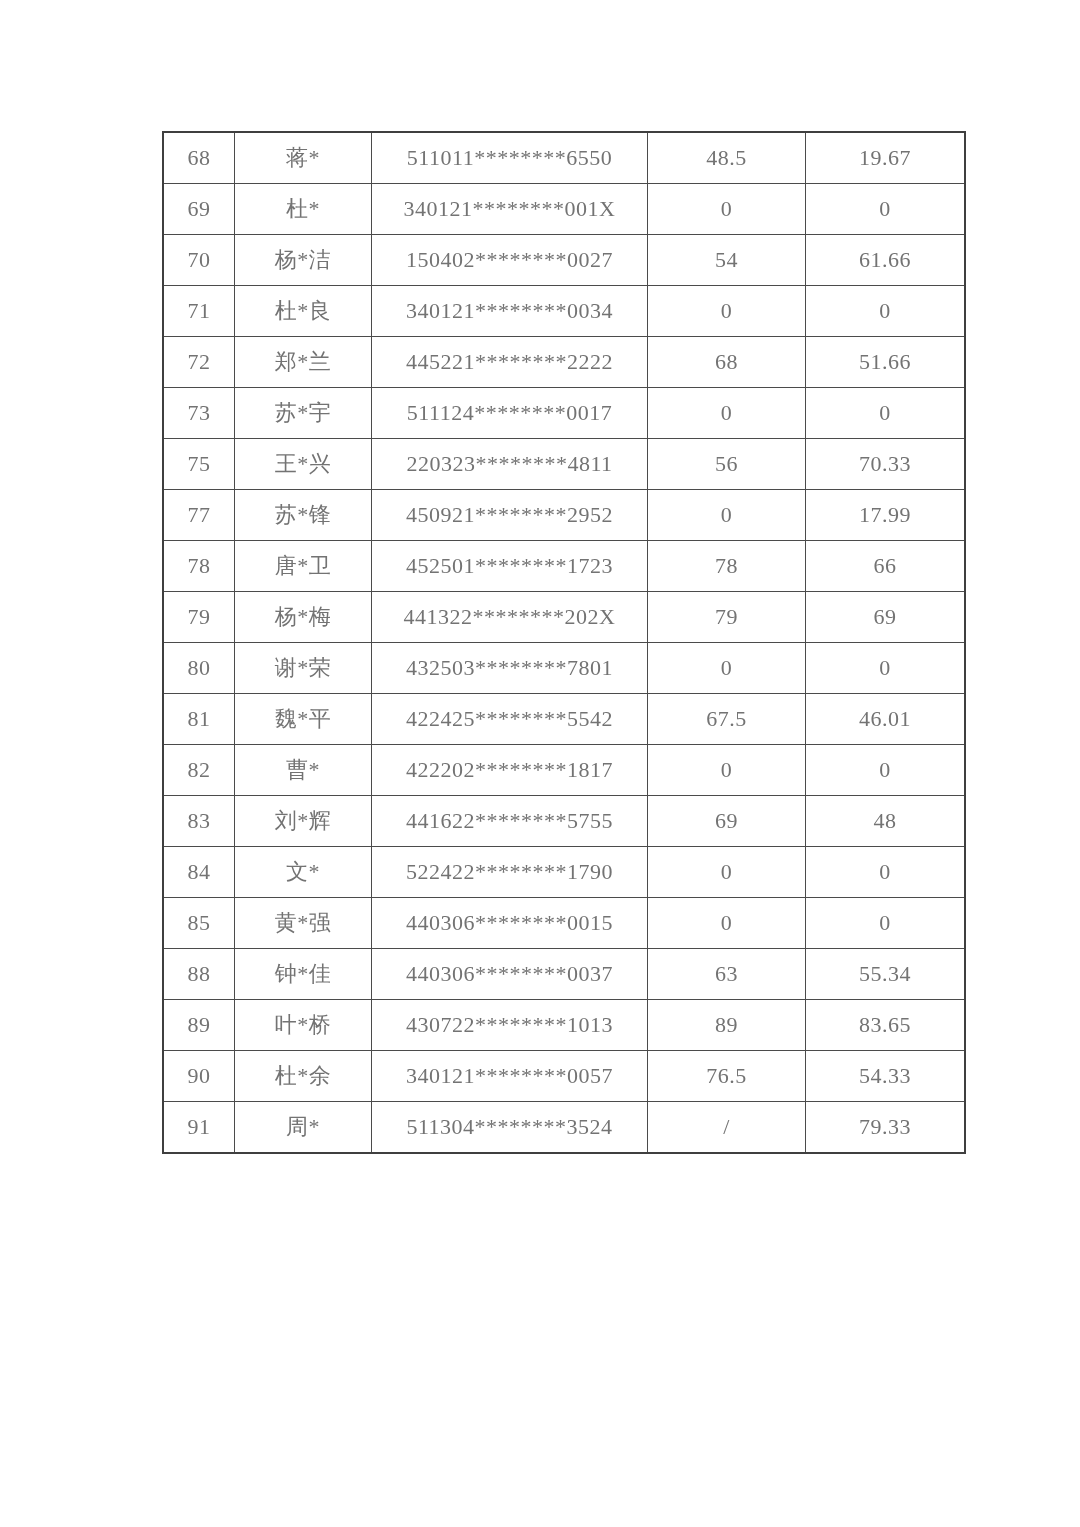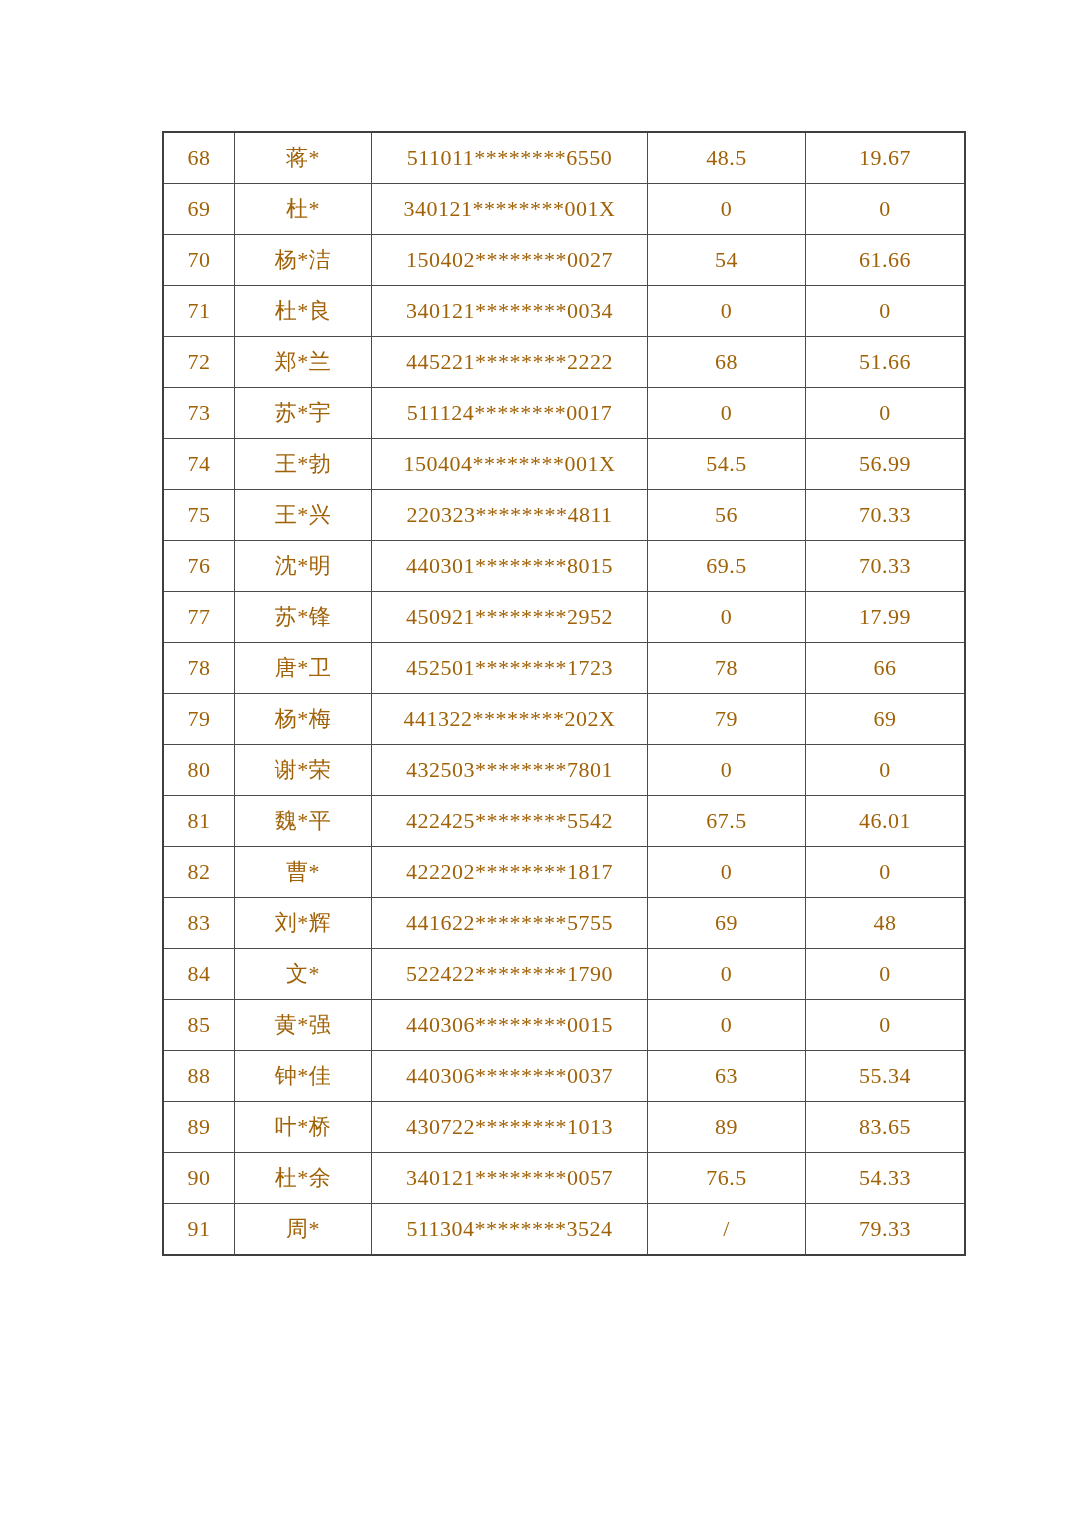--- a/index.html
+++ b/index.html
@@ -7,21 +7,21 @@
     padding: 0;
     background: #ffffff;
   }
   .page {
     position: relative;
     width: 1080px;
     height: 1527px;
     background: #ffffff;
     overflow: hidden;
     font-family: "Liberation Serif", "DejaVu Serif", serif;
-    color: #a16207;
+    color: #737373;
   }
   table.score-table {
     position: absolute;
     left: 162px;
     top: 131px;
     width: 796px;
     border-collapse: collapse;
     table-layout: fixed;
     border: 2px solid #3f3f3f;
   }
@@ -84,38 +84,24 @@
     <td class="col-score2">51.66</td>
   </tr>
         <tr>
     <td class="col-index">73</td>
     <td class="col-name">苏*宇</td>
     <td class="col-id">511124********0017</td>
     <td class="col-score1">0</td>
     <td class="col-score2">0</td>
   </tr>
         <tr>
-    <td class="col-index">74</td>
-    <td class="col-name">王*勃</td>
-    <td class="col-id">150404********001X</td>
-    <td class="col-score1">54.5</td>
-    <td class="col-score2">56.99</td>
-  </tr>
-        <tr>
     <td class="col-index">75</td>
     <td class="col-name">王*兴</td>
     <td class="col-id">220323********4811</td>
     <td class="col-score1">56</td>
-    <td class="col-score2">70.33</td>
-  </tr>
-        <tr>
-    <td class="col-index">76</td>
-    <td class="col-name">沈*明</td>
-    <td class="col-id">440301********8015</td>
-    <td class="col-score1">69.5</td>
     <td class="col-score2">70.33</td>
   </tr>
         <tr>
     <td class="col-index">77</td>
     <td class="col-name">苏*锋</td>
     <td class="col-id">450921********2952</td>
     <td class="col-score1">0</td>
     <td class="col-score2">17.99</td>
   </tr>
         <tr>

